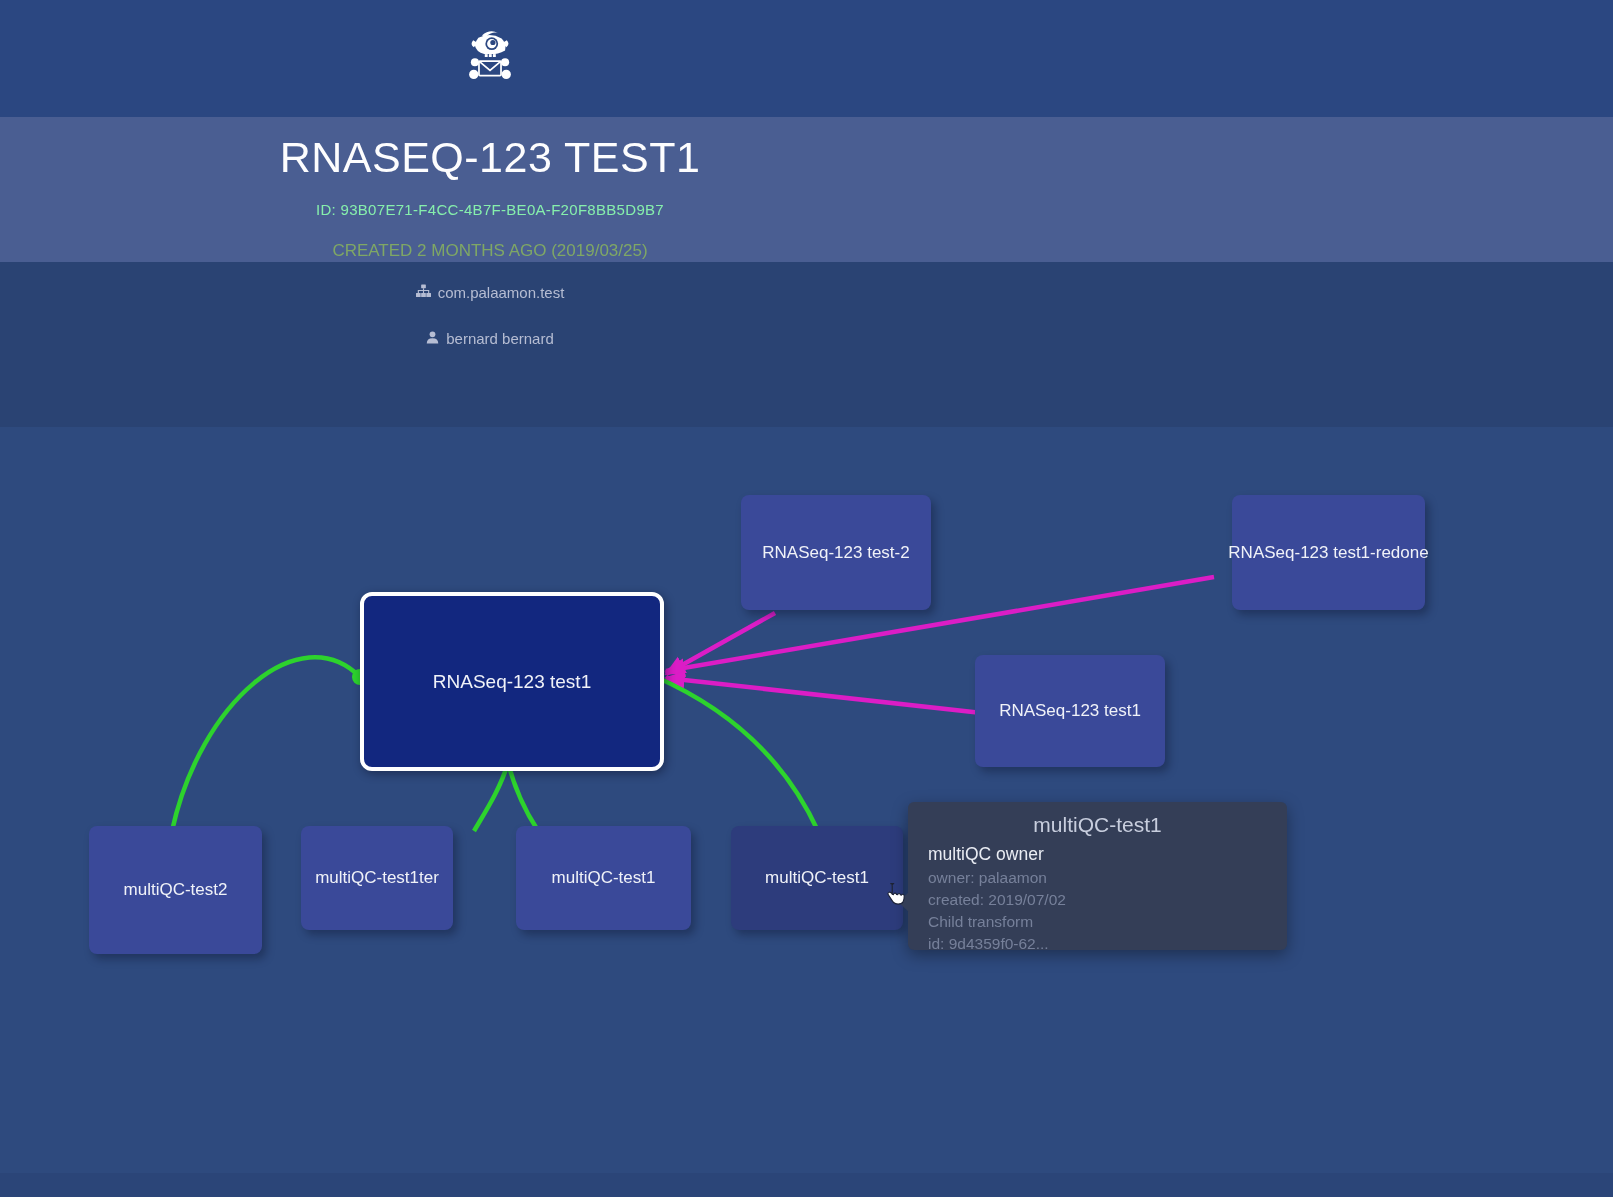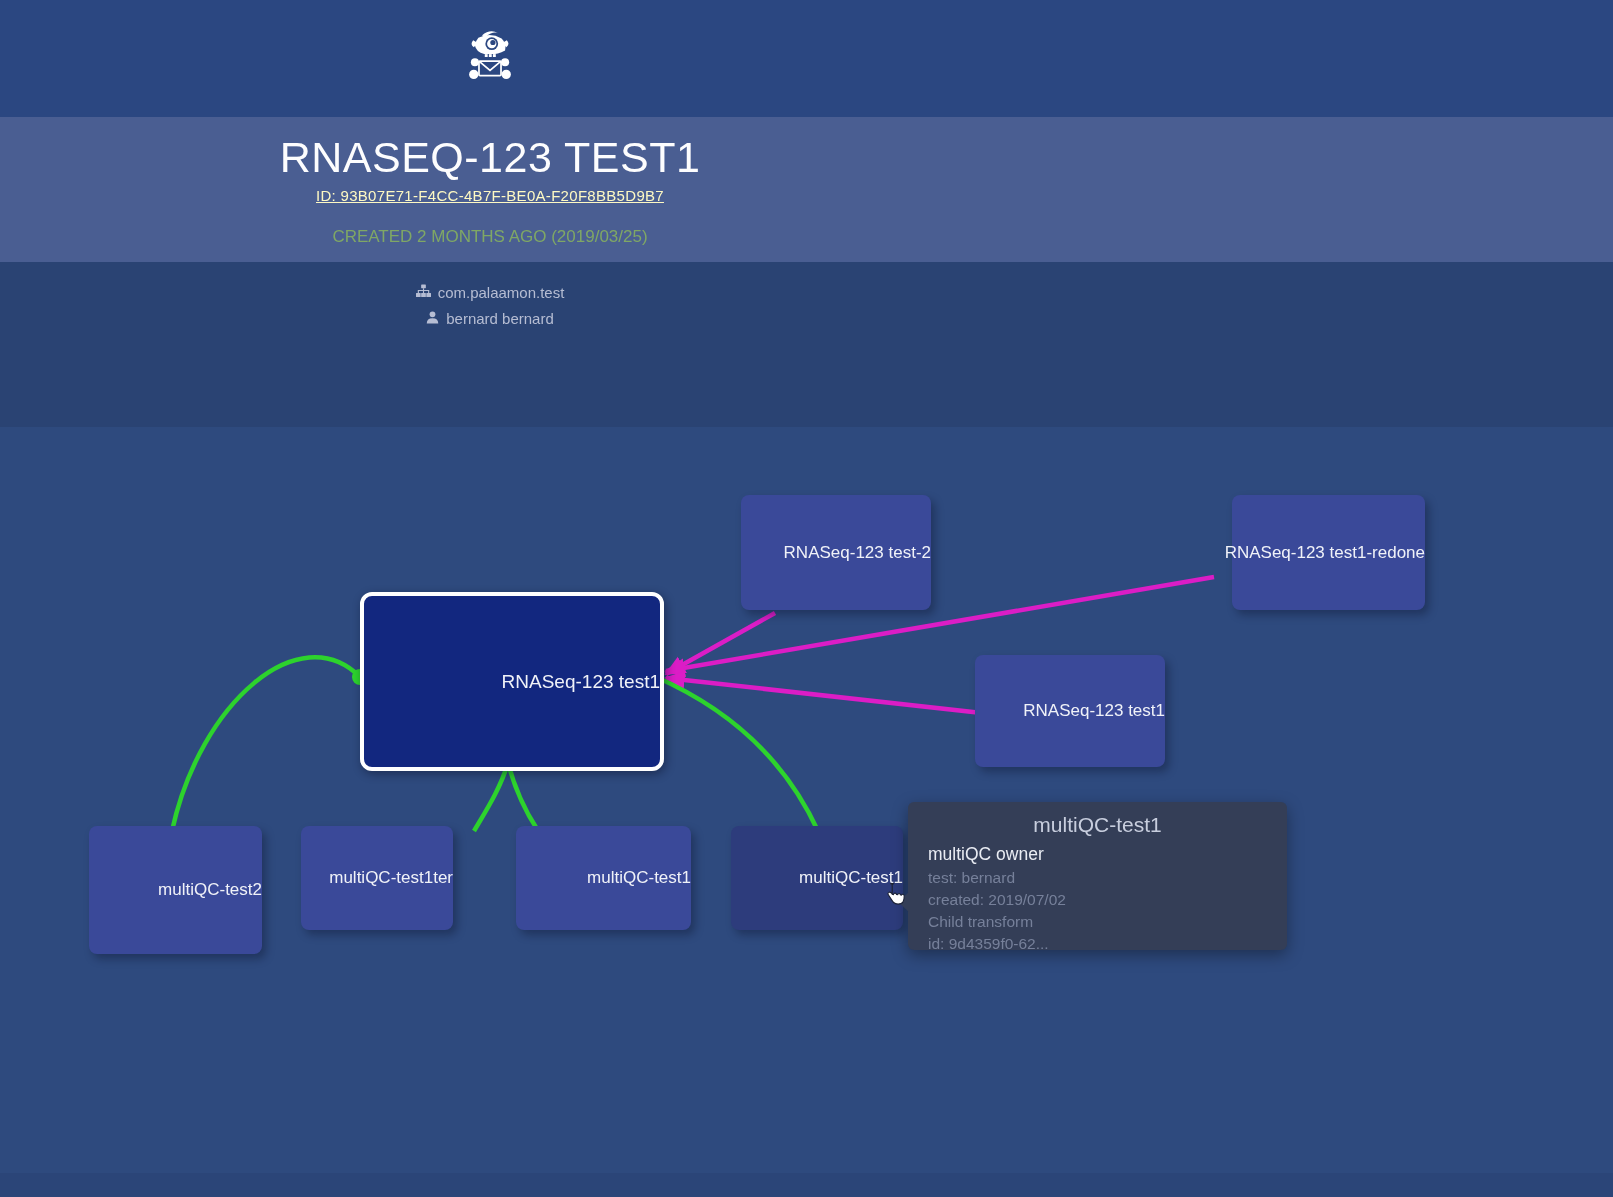--- a/index.html
+++ b/index.html
@@ -12,35 +12,35 @@
   .band-top{height:117px;background:#2b4781;}
   .band-title{height:145px;background:#4a5e92;}
   .band-meta{height:165px;background:#2a4373;}
   .footer-strip{height:24px;background:#2b4578;}
   .header-col{width:980px;margin:0;text-align:center;}
   .band-top .header-col{display:flex;align-items:center;justify-content:center;height:100%;}
   .page-title{
     padding-top:16px;font-size:43px;line-height:48px;font-weight:400;
     color:#fdfdfe;letter-spacing:.5px;
   }
-  .id-line{margin-top:6px;font-size:15px;color:#fef9c3;letter-spacing:.3px;text-decoration:underline;}
+  .id-line{margin-top:20px;font-size:15px;color:#86efac;letter-spacing:.3px;}
   .created-line{margin-top:23px;font-size:17px;color:#7fa765;}
   .meta-line{
     display:flex;align-items:center;justify-content:center;gap:7px;
     color:#b6bdd3;font-size:15px;line-height:22px;
   }
   .band-meta .header-col{padding-top:20px;}
-  .meta-line + .meta-line{margin-top:4px;}
+  .meta-line + .meta-line{margin-top:24px;}
   .meta-line svg{flex:0 0 auto;}
 
   .graph{position:relative;height:746px;background:#2e4a7e;}
   .edges{position:absolute;left:0;top:0;}
 
   .node{
-    position:absolute;display:flex;align-items:center;justify-content:flex-end;
+    position:absolute;display:flex;align-items:center;justify-content:center;
     background:#3a4999;color:#f0f2f8;border-radius:8px;
     font-size:17px;white-space:nowrap;cursor:pointer;
     box-shadow:4px 5px 9px rgba(9,14,38,.35);
   }
   .node.central{
     background:#12277f;border:4px solid #ffffff;border-radius:12px;
     font-size:19px;box-shadow:2px 3px 10px rgba(9,14,38,.45);
   }
   .node.hovered{background:#2d3c7c;}
 
@@ -180,21 +180,21 @@
   </div>
 
   <div class="node hovered" style="left:731px;top:399px;width:172px;height:104px;">
     <span>multiQC-test1</span>
   </div>
 
   <div class="tooltip">
     <div class="tip-arrow"></div>
     <div class="tt-title">multiQC-test1</div>
     <div class="tt-name">multiQC owner</div>
-    <div class="tt-line">test: bernard</div>
+    <div class="tt-line">owner: palaamon</div>
     <div class="tt-line">created: 2019/07/02</div>
     <div class="tt-line">Child transform</div>
     <div class="tt-line clip">id: 9d4359f0-62...</div>
   </div>
 
   <div class="cursor-hand">
     <svg width="24" height="27" viewBox="0 0 24 27">
       <path d="M8.2 1.5 q2 0 2 2.2 v8.6 l1.3 .2 q.2 -1.5 1.6 -1.4 q1.2 .1 1.4 1.3 l1.2 .2 q.3 -1.3 1.5 -1.1 q1.1 .2 1.2 1.4 l1.1 .2 q.4 -1 1.4 -.8 q1.3 .3 1.3 1.8 q0 3.7 -1.1 5.6 q-1.3 2.4 -5 2.4 q-3 0 -4.5 -1.6 q-1.1 -1.2 -2.8 -3.9 l-2.5 -3.8 q-.9 -1.4 .2 -2.2 q1.1 -.9 2.2 -.1 l1.6 1.3 V3.7 q0 -2.2 1.9 -2.2 Z" fill="#ffffff" stroke="#1c2236" stroke-width="1.1"></path>
     </svg>
   </div>

